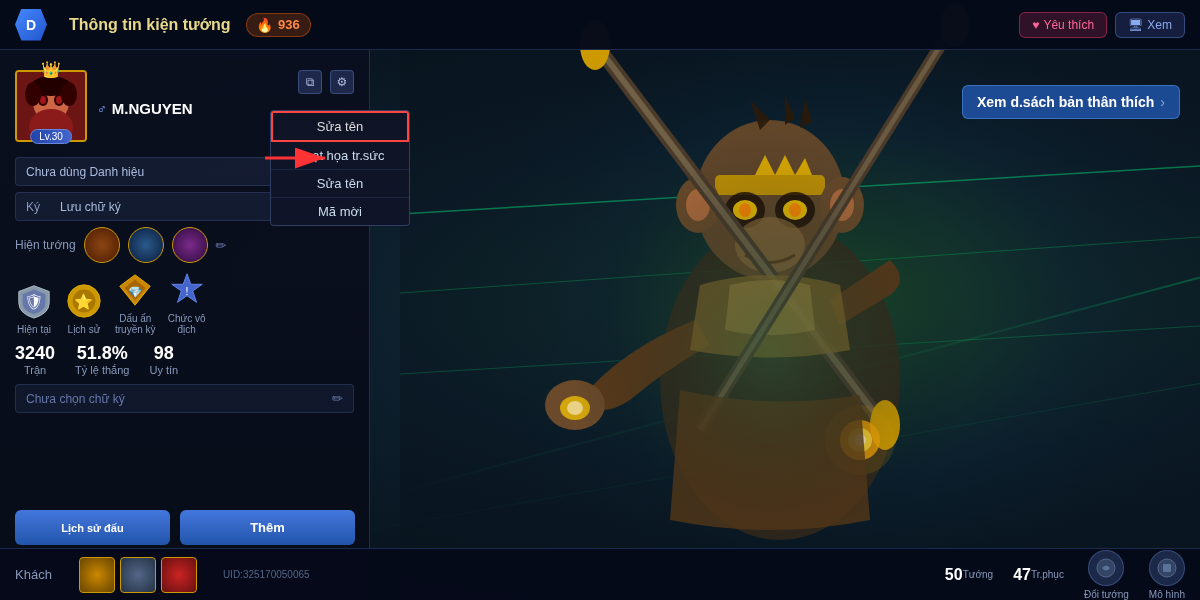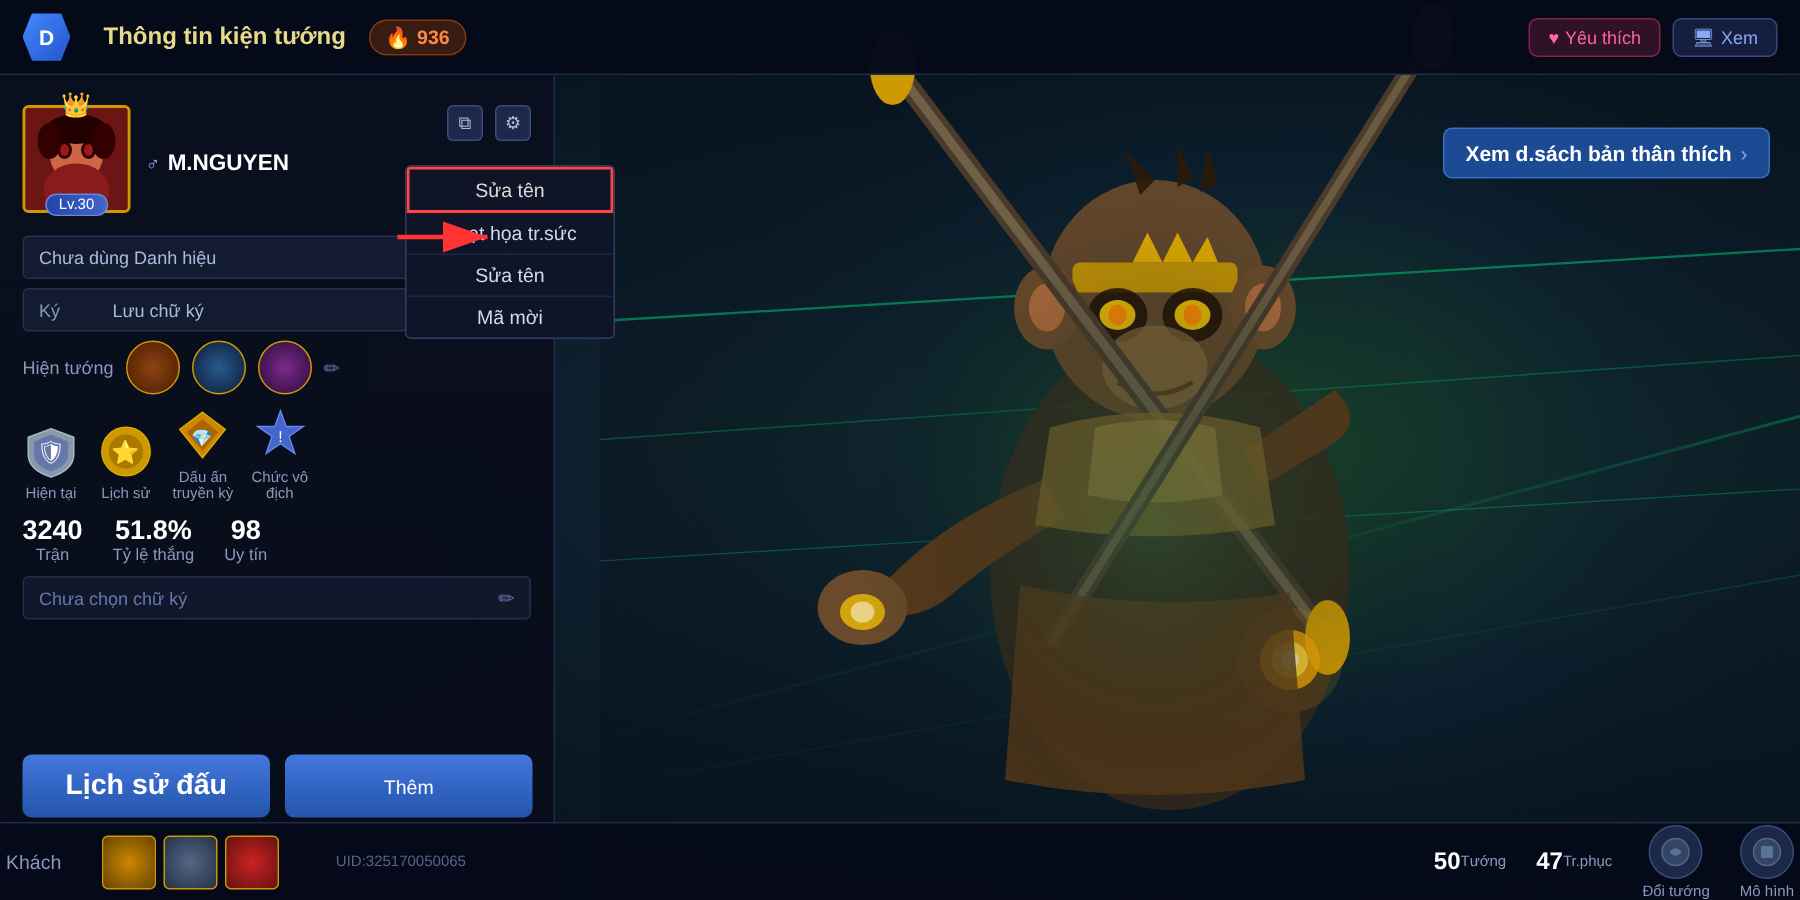--- a/index.html
+++ b/index.html
@@ -254,21 +254,21 @@
 
     
     .info-row {
       margin: 0 15px 6px 15px;
       background: rgba(30,40,70,0.5);
       border: 1px solid rgba(80,100,160,0.3);
       border-radius: 4px;
       padding: 6px 10px;
       display: flex;
       align-items: center;
-      gap: 19px;
+      gap: 4px;
     }
 
     .info-row-label {
       color: #8899bb;
       font-size: 12px;
       min-width: 30px;
     }
 
     .info-row-value {
       color: #aabbdd;
@@ -384,52 +384,51 @@
       display: flex;
       gap: 10px;
       padding: 0 15px;
     }
 
     .btn-lich-su {
       flex: 1;
       background: linear-gradient(180deg, #4477dd, #2255aa);
       border: none;
       border-radius: 6px;
-      padding: 10px;
       color: white;
-      font-size: 19px;
+      font-size: 11px;
       font-weight: bold;
       cursor: pointer;
     }
 
     .btn-them {
       flex: 1;
       background: linear-gradient(180deg, #4477dd, #2255aa);
       border: none;
       border-radius: 6px;
       padding: 10px;
       color: white;
       font-size: 13px;
-      font-weight: normal;
+      font-weight: bold;
       cursor: pointer;
     }
 
     
     .bottom-bar {
       position: absolute;
       bottom: 0;
       left: 0;
       right: 0;
       height: 52px;
       background: rgba(5,10,25,0.95);
       border-top: 1px solid rgba(80,120,200,0.3);
       z-index: 15;
       display: flex;
       align-items: center;
-      padding: 0 4px;
+      padding: 0 15px;
       gap: 22px;
     }
 
     .khach-label {
       color: #8899bb;
       font-size: 13px;
       margin-right: 5px;
     }
 
     .khach-avatars {
@@ -444,21 +443,21 @@
       border: 1px solid #cc9900;
     }
 
     .kav1 { background: radial-gradient(#cc8800, #664400); }
     .kav2 { background: radial-gradient(#556688, #223344); }
     .kav3 { background: radial-gradient(#cc2222, #661111); }
 
     .uid-text {
       color: #556688;
       font-size: 10px;
-      margin-left: 16px;
+      margin-left: 4px;
     }
 
     .bottom-right-stats {
       margin-left: auto;
       display: flex;
       align-items: center;
       gap: 20px;
     }
 
     .stat-group {

